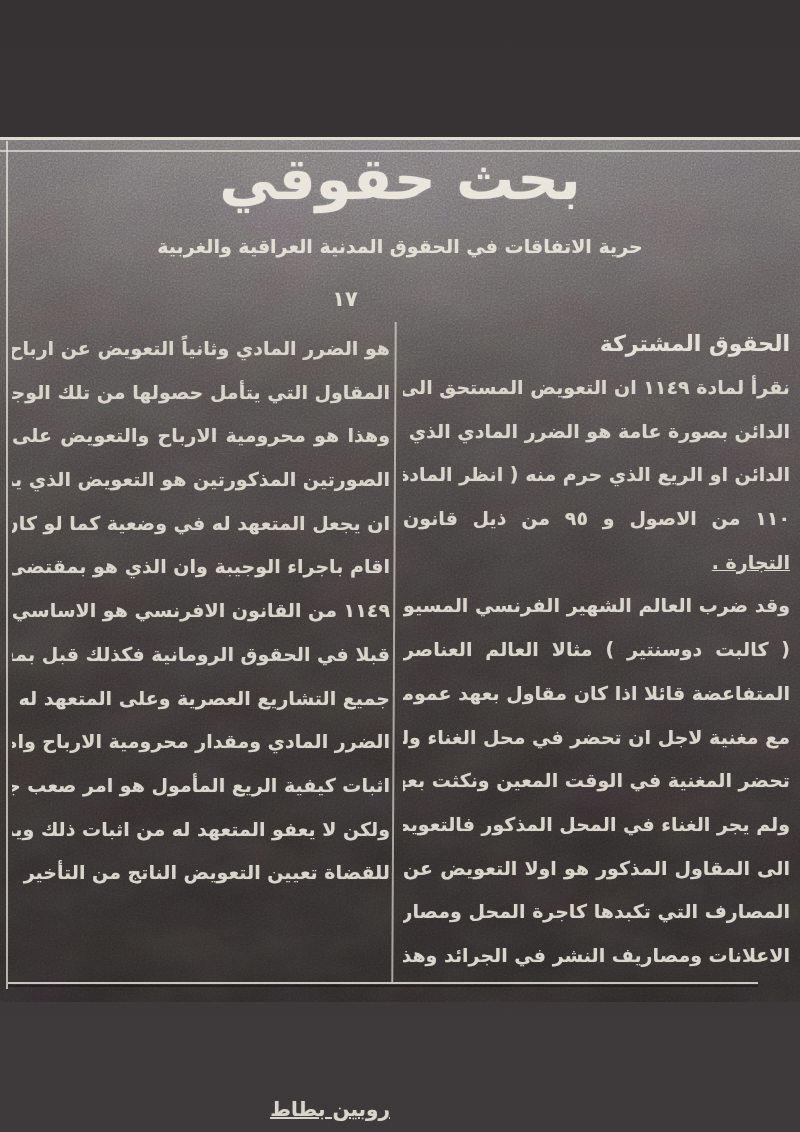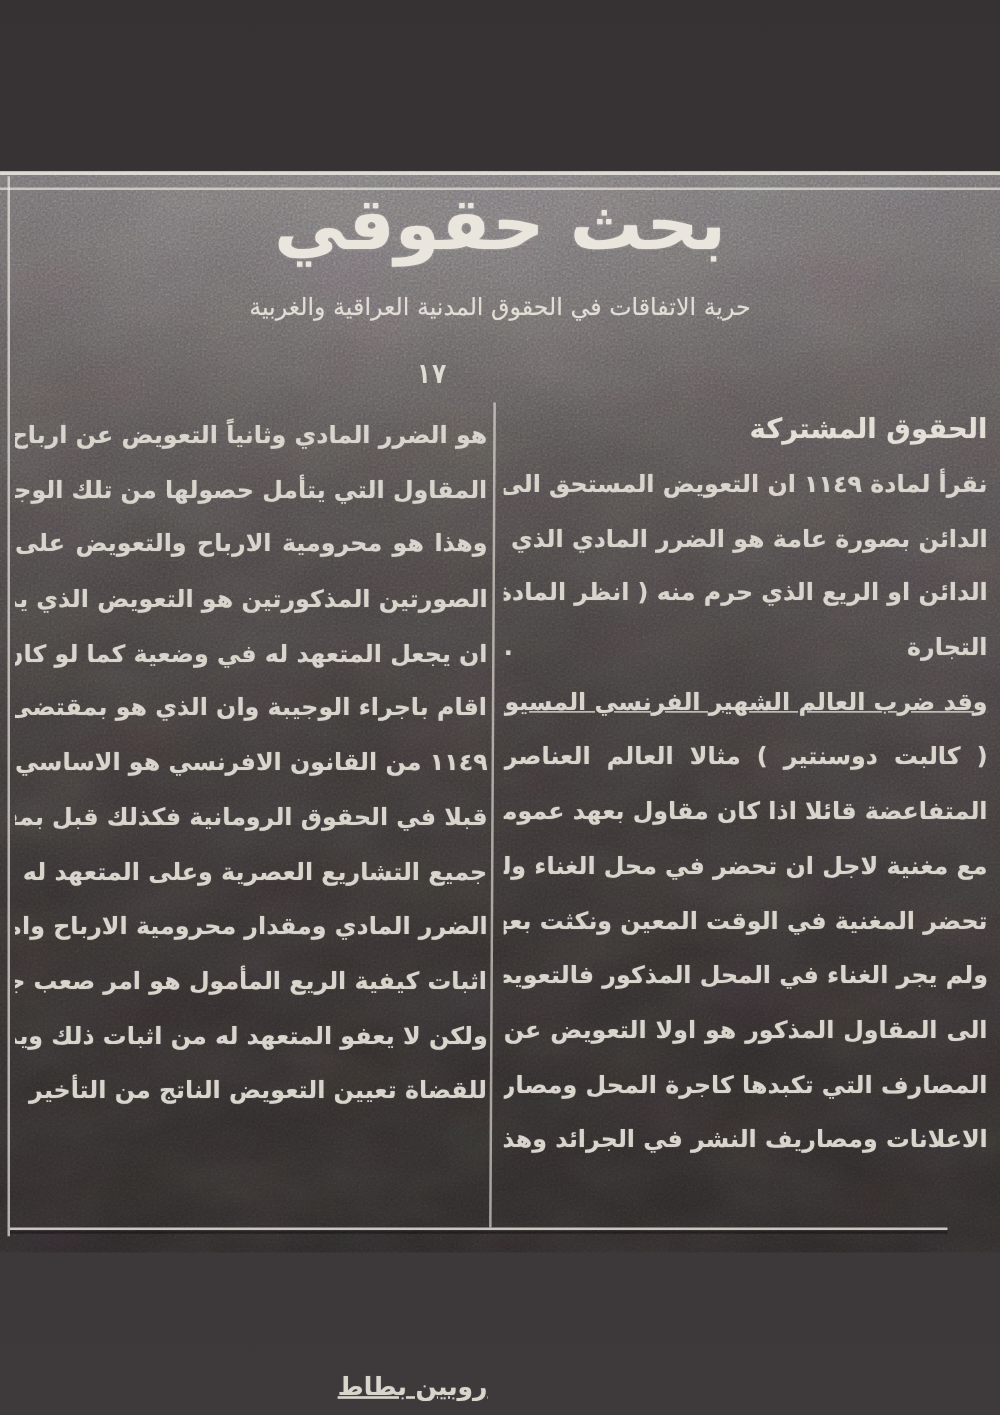--- a/index.html
+++ b/index.html
@@ -46,29 +46,28 @@
   
   .title{
     position:absolute;left:0;right:0;top:8px;margin:0;
     text-align:center;font-size:58px;font-weight:bold;
     color:#eae6de;letter-spacing:0;
     text-shadow:0 0 2px rgba(255,255,255,.35);
     filter:blur(.3px);
   }
   .subtitle{
     position:absolute;left:0;right:0;top:98px;
-    text-align:center;font-size:19px;font-weight:normal;
+    text-align:center;font-size:19px;font-weight:bold;
     color:#e2ded6;text-shadow:0 0 1px rgba(255,255,255,.3);
     filter:blur(.3px);
   }
   .pagenum{
     position:absolute;left:295px;top:150px;width:100px;
     text-align:center;font-size:21px;font-weight:bold;color:#e0dcd4;
     filter:blur(.3px);
-    font-family:Liberation Mono, monospace;
   }
   
   .col{position:absolute;font-size:19px;font-weight:bold;
     color:#d9d5cd;text-shadow:0 0 1px rgba(255,255,255,.28);
     filter:blur(.3px);}
   .col-right{left:403px;top:185px;width:387px;}
   .col-left{left:12px;top:190px;width:378px;}
   .col-heading{
     height:44px;line-height:44px;text-align:right;
     font-size:22px;color:#e4e0d8;
@@ -120,20 +119,21 @@
     <h1 class="title">بحث حقوقي</h1>
     <div class="subtitle">حرية الاتفاقات في الحقوق المدنية العراقية والغربية</div>
     <div class="pagenum">١٧</div>
 
     <section class="col col-right">
       <div class="col-heading">الحقوق المشتركة</div>
       <div>
           <div class="line">نقرأ لمادة ١١٤٩ ان التعويض المستحق الى</div>
           <div class="line">الدائن بصورة عامة هو الضرر المادي الذي اصاب</div>
           <div class="line">الدائن او الريع الذي حرم منه ( انظر المادة</div>
+          <div class="line">١١٠ من الاصول و ٩٥ من ذيل قانون</div>
           <div class="line">التجارة .</div>
           <div class="line">وقد ضرب العالم الشهير الفرنسي المسيو</div>
           <div class="line">( كالبت دوسنتير ) مثالا العالم العناصر</div>
           <div class="line">المتفاعضة قائلا اذا كان مقاول بعهد عمومي اتفق</div>
           <div class="line">مع مغنية لاجل ان تحضر في محل الغناء ولم</div>
           <div class="line">تحضر المغنية في الوقت المعين ونكثت بعهدها</div>
           <div class="line">ولم يجر الغناء في المحل المذكور فالتعويض المستحق</div>
           <div class="line">الى المقاول المذكور هو اولا التعويض عن</div>
           <div class="line">المصارف التي تكبدها كاجرة المحل ومصاريف</div>
           <div class="line">الاعلانات ومصاريف النشر في الجرائد وهذا</div>

